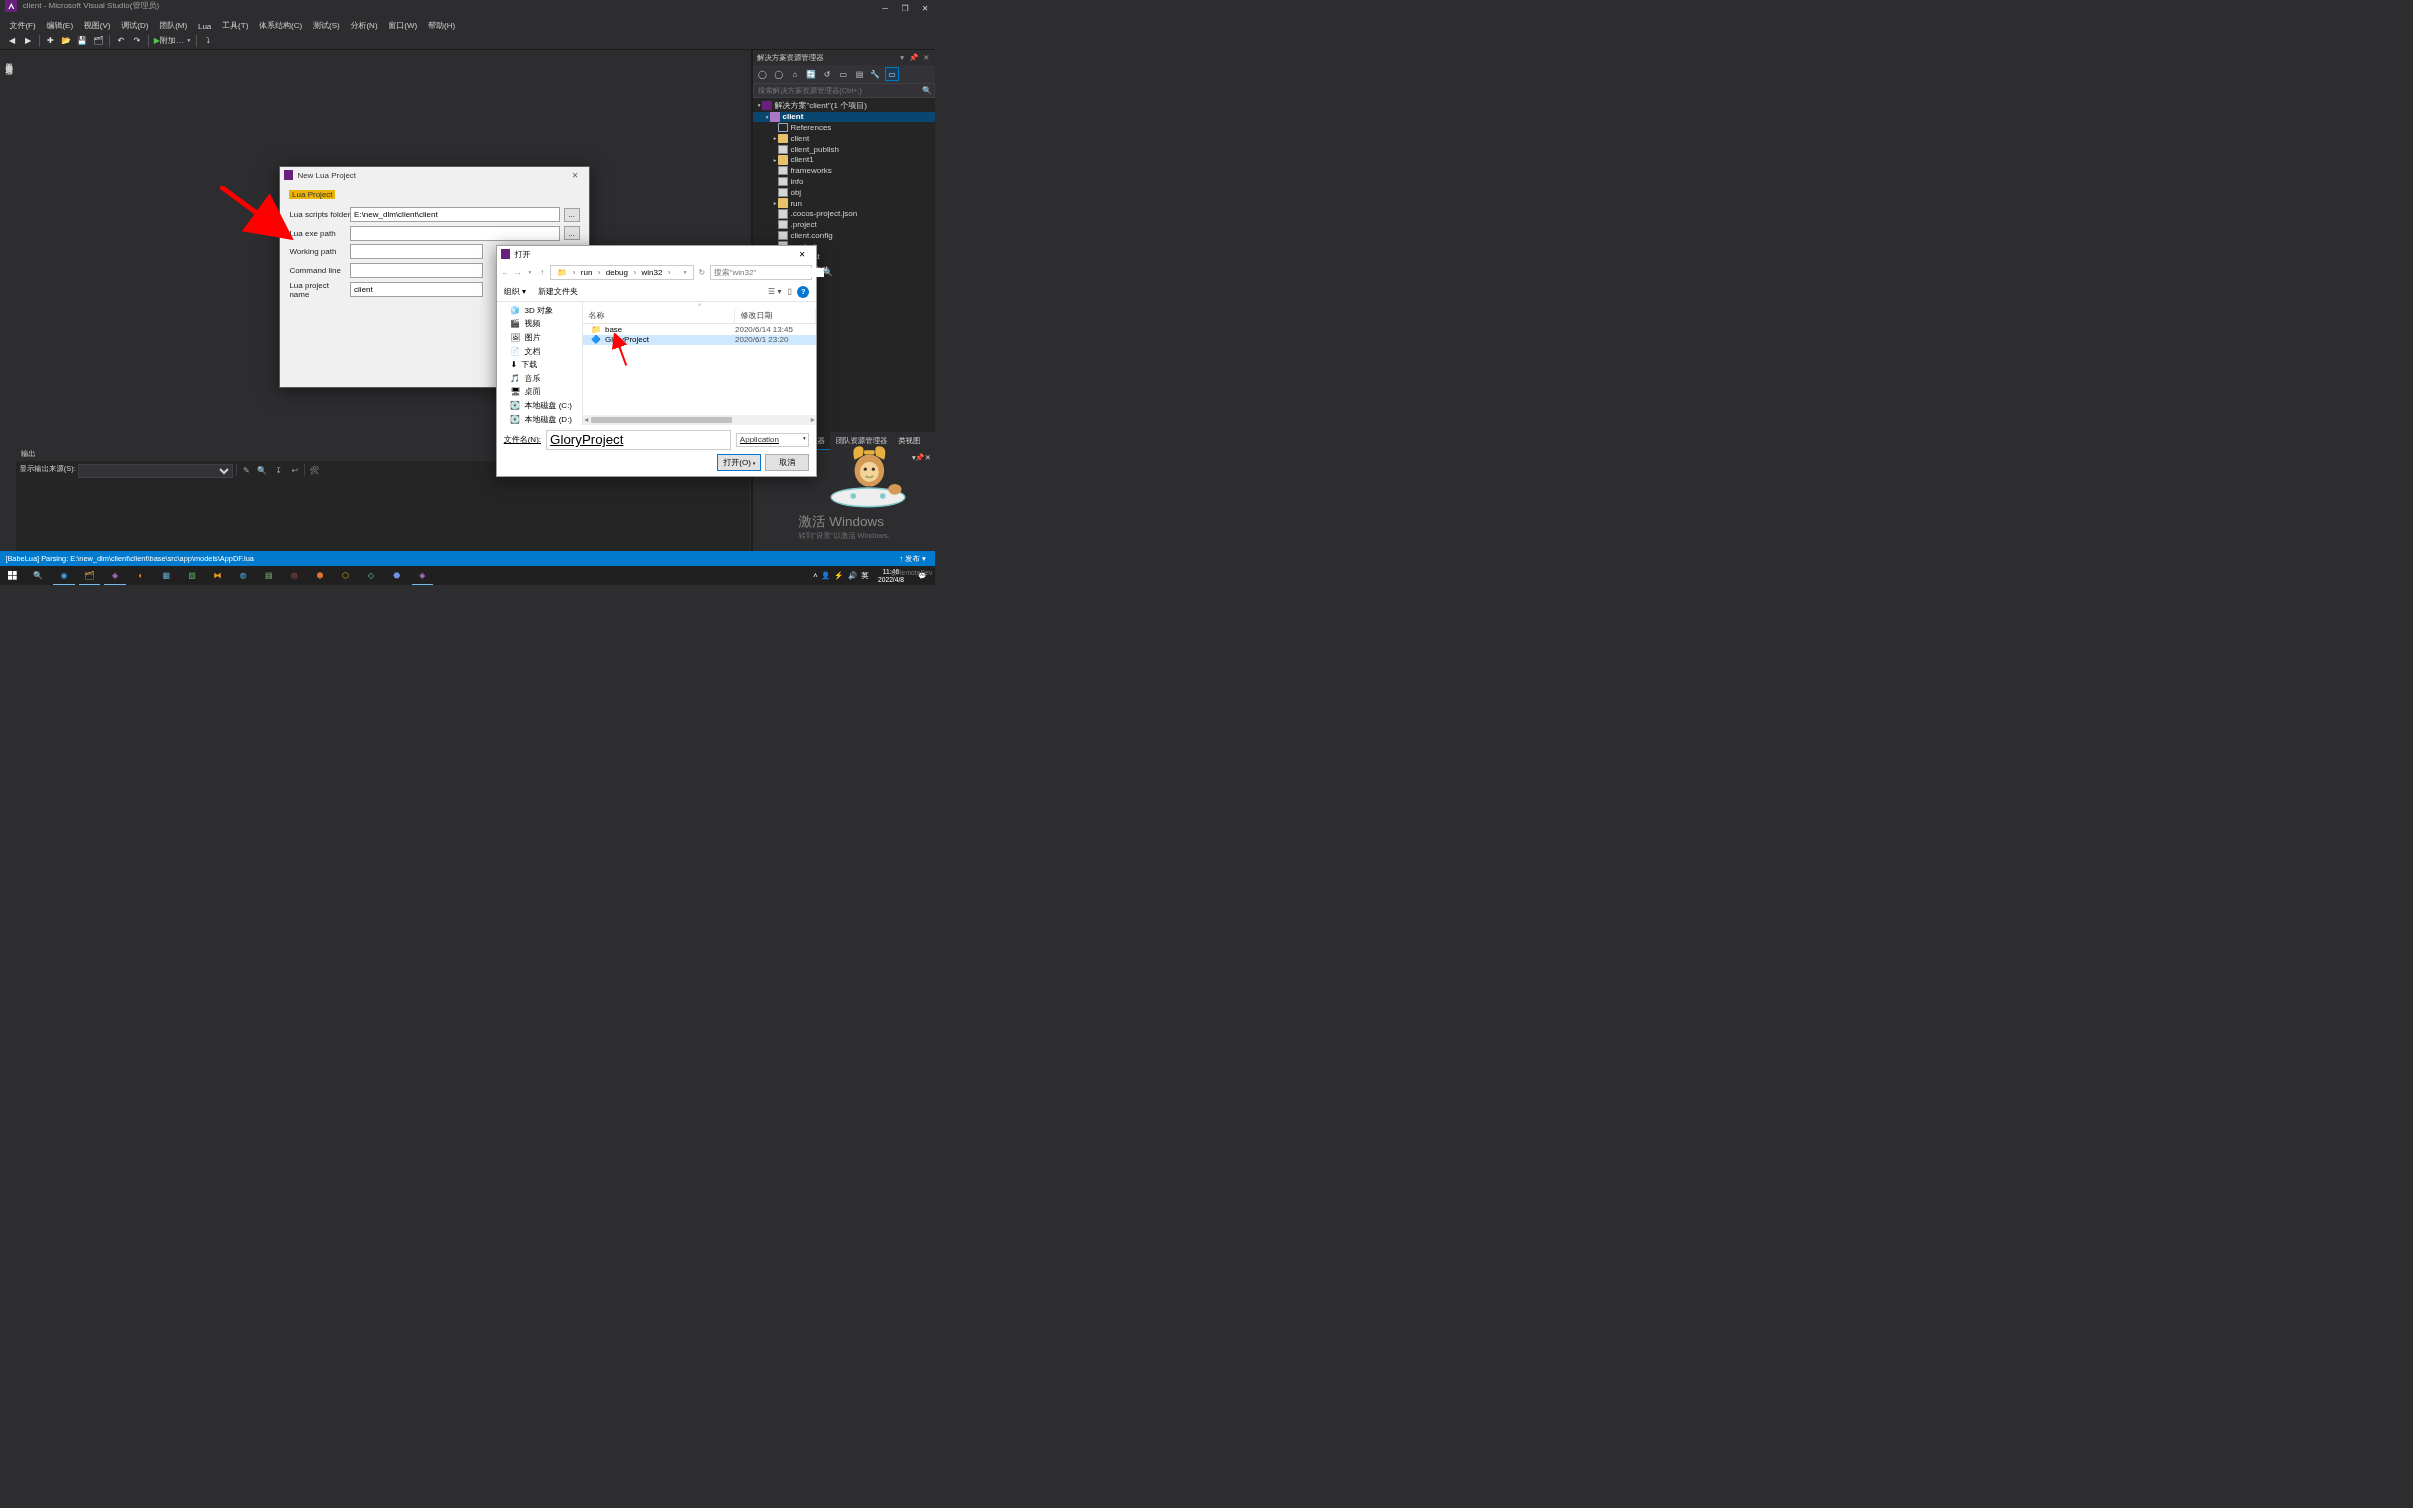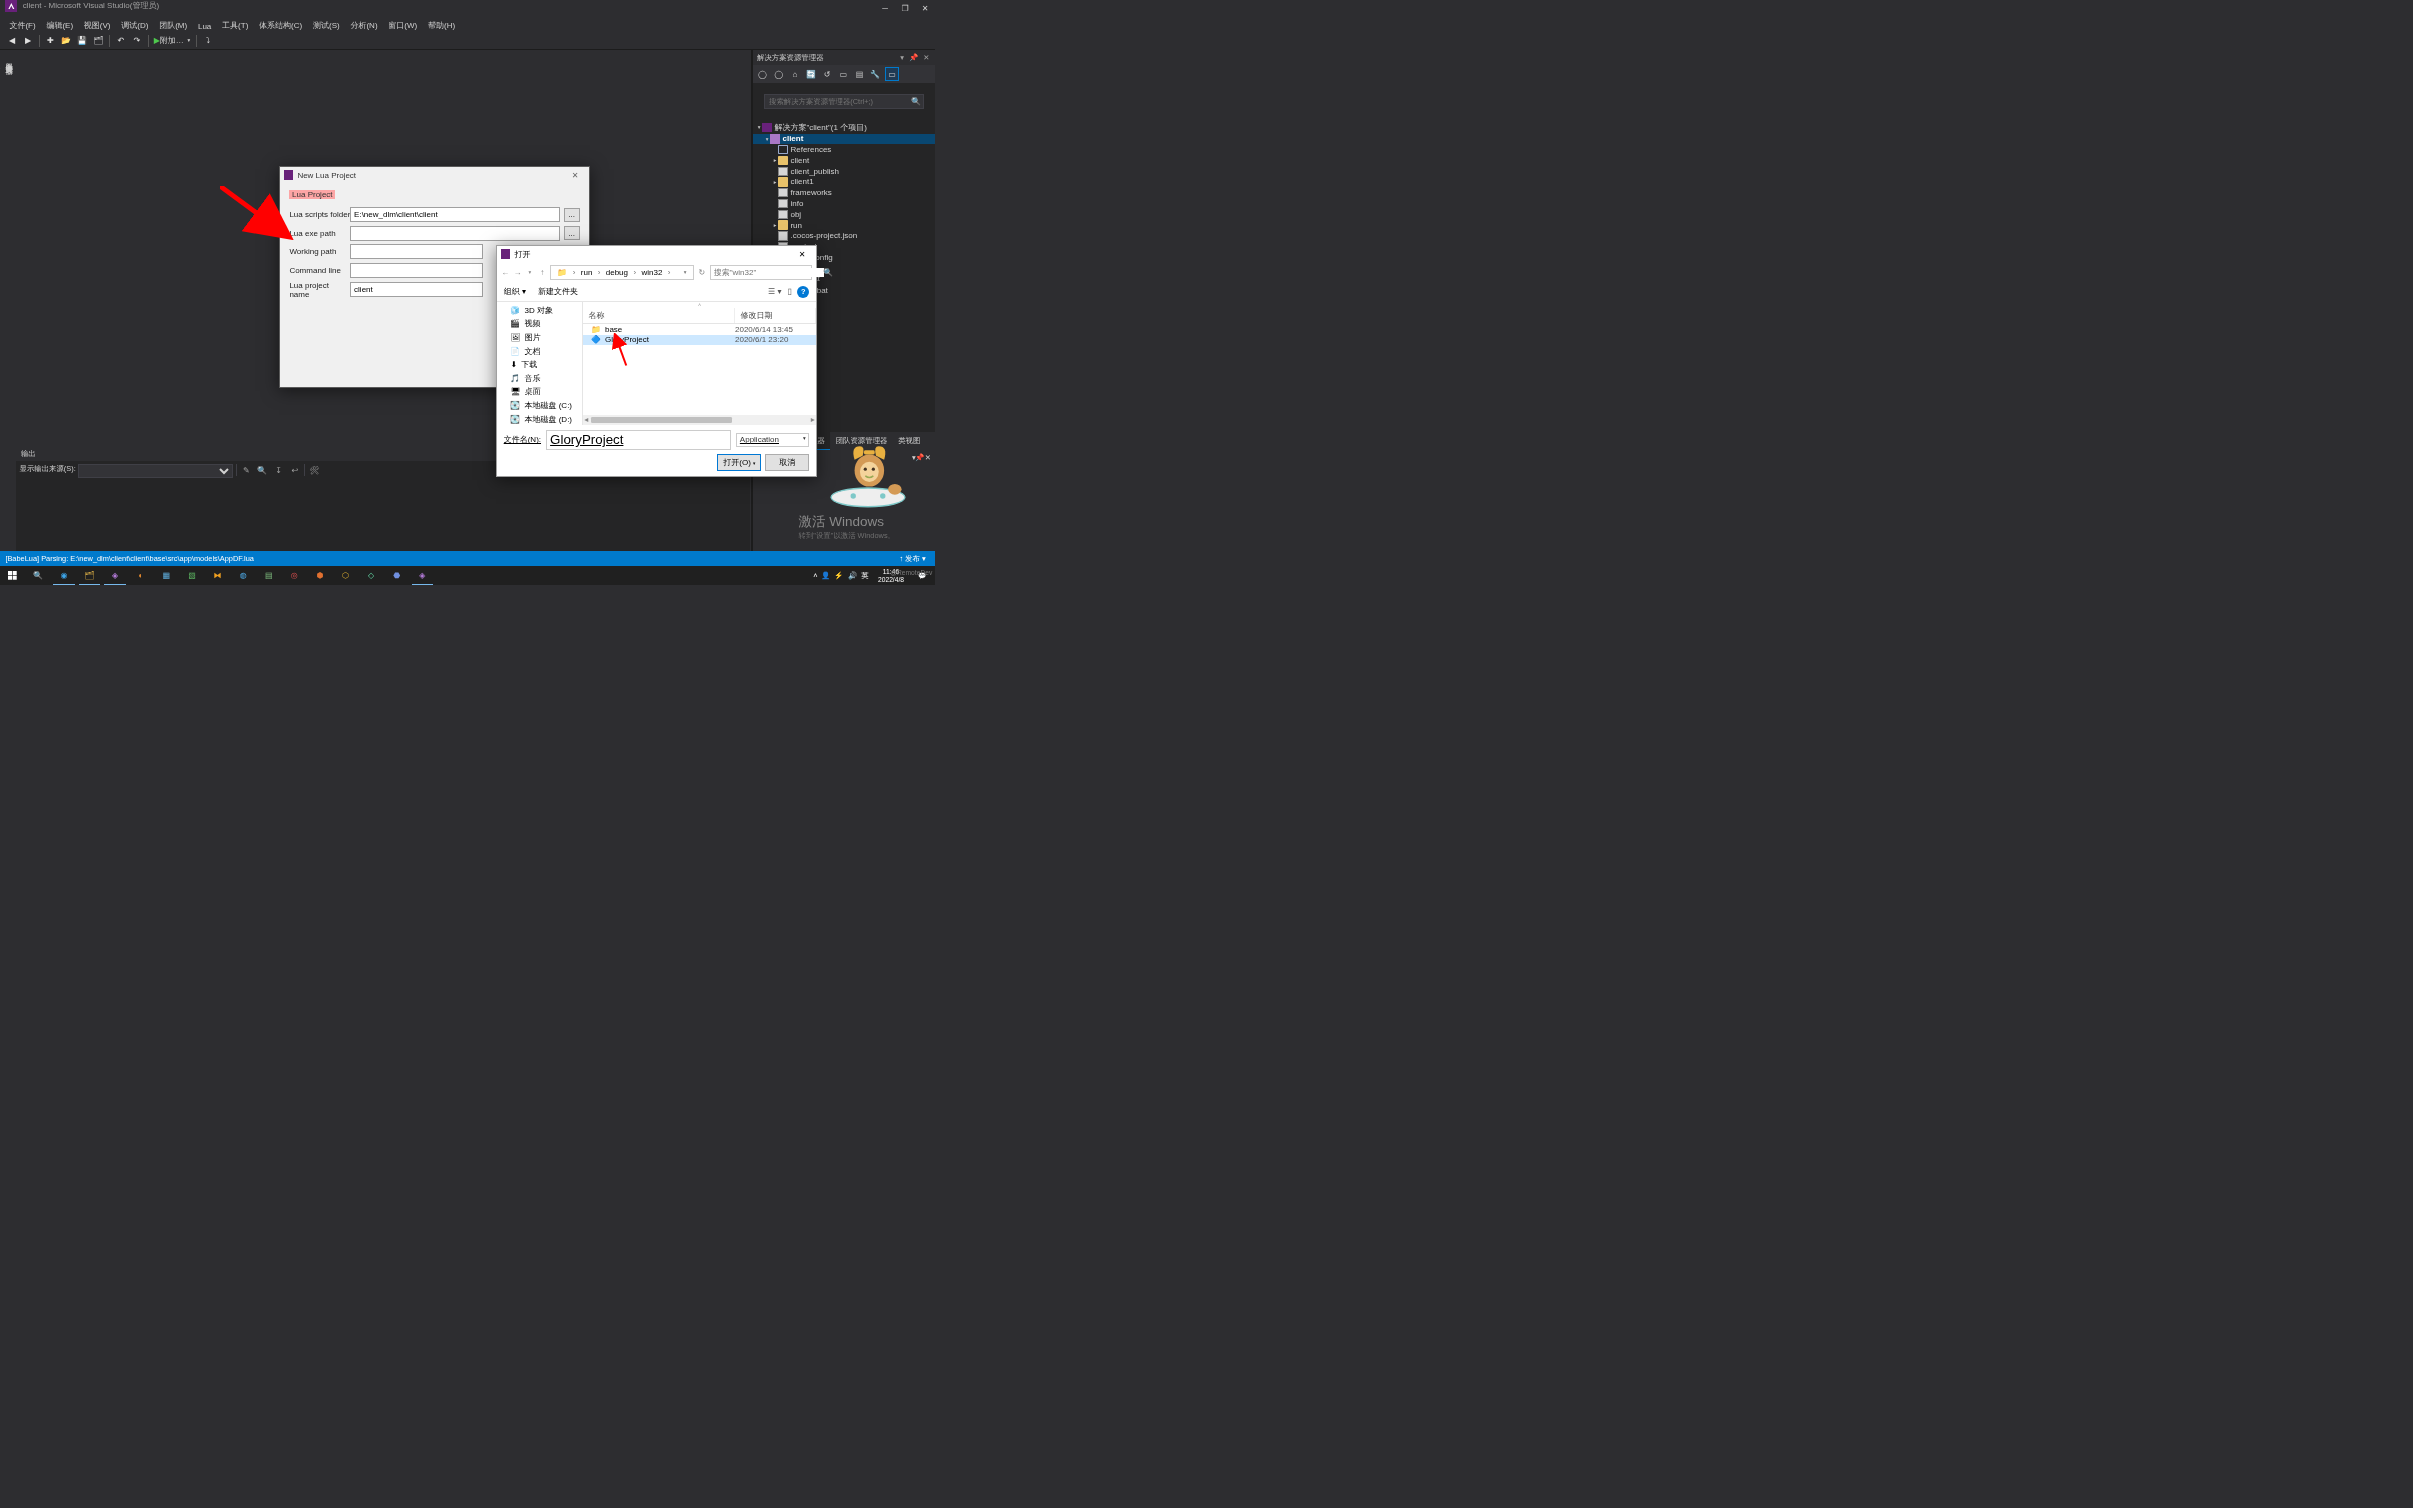--- a/index.html
+++ b/index.html
@@ -32,21 +32,21 @@
   .editor-area { flex:1; background:#2d2d30; position:relative; border-right:2.7px solid #1c1c1c;}
 
   
   .right-pane { width: 182px; display:flex; flex-direction:column; background:#252526;}
   .pane-head { background:#2d2d30; color:#d0d0d0; padding:2.7px 4px; font-size:7.4px; display:flex; align-items:center;}
   .pane-head .sp { flex:1; }
   .pane-head .pb { width:9.4px; height:9.4px; margin-left:2.7px; cursor:pointer; display:flex; align-items:center; justify-content:center; color:#a0a0a0;}
   .pane-tools { background:#333337; display:flex; align-items:center; padding:2px 2.7px; gap:2.7px;}
   .pane-tools .tb { width:13.5px; height:13.5px; display:flex; align-items:center; justify-content:center; color:#d0d0d0; cursor:pointer; border:0.7px solid transparent;}
   .pane-tools .tb.sel { border:0.7px solid #007acc; background:#1f3a54;}
-  .pane-search { display:flex; background:#333337; border:0.7px solid #3f3f46; margin:11px;}
+  .pane-search { display:flex; background:#333337; border:0.7px solid #3f3f46; margin:0;}
   .pane-search input { flex:1; background:transparent; border:none; color:#d0d0d0; padding:2px 4px; outline:none; font-size:7.4px;}
   .pane-search .si { width:13.5px; display:flex; align-items:center; justify-content:center; color:#a0a0a0;}
   .treewrap{ flex:1; overflow:auto; background:#252526; padding:1.3px 0; }
   .tree-node { display:flex; align-items:center; padding:0.7px 2.7px; font-size:8px; white-space:nowrap; cursor:pointer; color:#d0d0d0;}
   .tree-node.sel { background:#094771; color:#fff;}
   .tree-node .ind { display:inline-block; width:8px; text-align:center; }
   .tree-node .caret { font-size:5.4px; color:#c5c5c5; width:6.7px; display:inline-block; text-align:center;}
   .tree-node .ic { width:9.4px; height:9.4px; margin-right:2.7px; display:inline-flex; align-items:center; justify-content:center;}
   .right-bottom-tabs { display:flex; background:#2d2d30;}
   .right-bottom-tabs div { padding:2.7px 5.4px; font-size:7.4px; color:#d0d0d0; cursor:pointer; border-top:1.3px solid transparent;}
@@ -77,21 +77,21 @@
   .taskbar .tray { display:flex; align-items:center; gap:4px; padding: 0 4px;}
   .taskbar .tray span{font-size:7.4px;}
 
   
   .luamodal { position:absolute; left:279px; top:166px; width:311px; height:222px; background:#f0f0f0; border:0.7px solid #5a5a5a; box-shadow:0 2.7px 16px rgba(0,0,0,.5); }
   .luamodal .mh { height:16px; display:flex; align-items:center; padding:0 4px; background:#f0f0f0;}
   .luamodal .mh .mi { width:9.4px; height:9.4px; background:#68217a; margin-right:4px;}
   .luamodal .mh .mt { flex:1; font-size:8px; color:#333;}
   .luamodal .mh .mx { width:20px; height:13.5px; display:flex; align-items:center; justify-content:center; color:#666; cursor:pointer;}
   .luamodal .gb { padding: 12px 9.4px 6.7px 9.4px; color:#333; font-size:8px;}
-  .luamodal .gtitle { display:inline-block; background:#fca5a5; position:relative; top:-4.7px; padding:0 2.7px;}
+  .luamodal .gtitle { display:inline-block; background:#eab308; position:relative; top:-4.7px; padding:0 2.7px;}
   .luamodal .frow { display:flex; align-items:center; margin:3.4px 0;}
   .luamodal .frow label {width:61px; color:#222; font-size:8px;}
   .luamodal .frow input[type=text] { flex:1; border:0.7px solid #a0a0a0; padding:2px 2.7px; font-size:8px; background:#fff; }
   .luamodal .frow button { width:16px; margin-left:4px; border:0.7px solid #a0a0a0; background:#e1e1e1; cursor:pointer; font-size:8px; padding:1.3px 0;}
   .luamodal .btns { display:flex; justify-content:flex-start; padding:6.7px 8px; gap:5.4px; position:absolute; bottom:5.4px; right:98px;}
   .luamodal .btn { width:69px; padding:2px 0; background:#e1e1e1; border:0.7px solid #a0a0a0; cursor:pointer; font-size:8px;}
 
   
   .fdialog { position:absolute; left:496px; top:245px; width:321px; height:232px; background:#fff; border:0.7px solid #a0a0a0; box-shadow:0 2.7px 16px rgba(0,0,0,.5); font-size:8px; color:#000; display:flex; flex-direction:column;}
   .fdialog .fh { height:16px; display:flex; align-items:center; padding:0 4px;}

